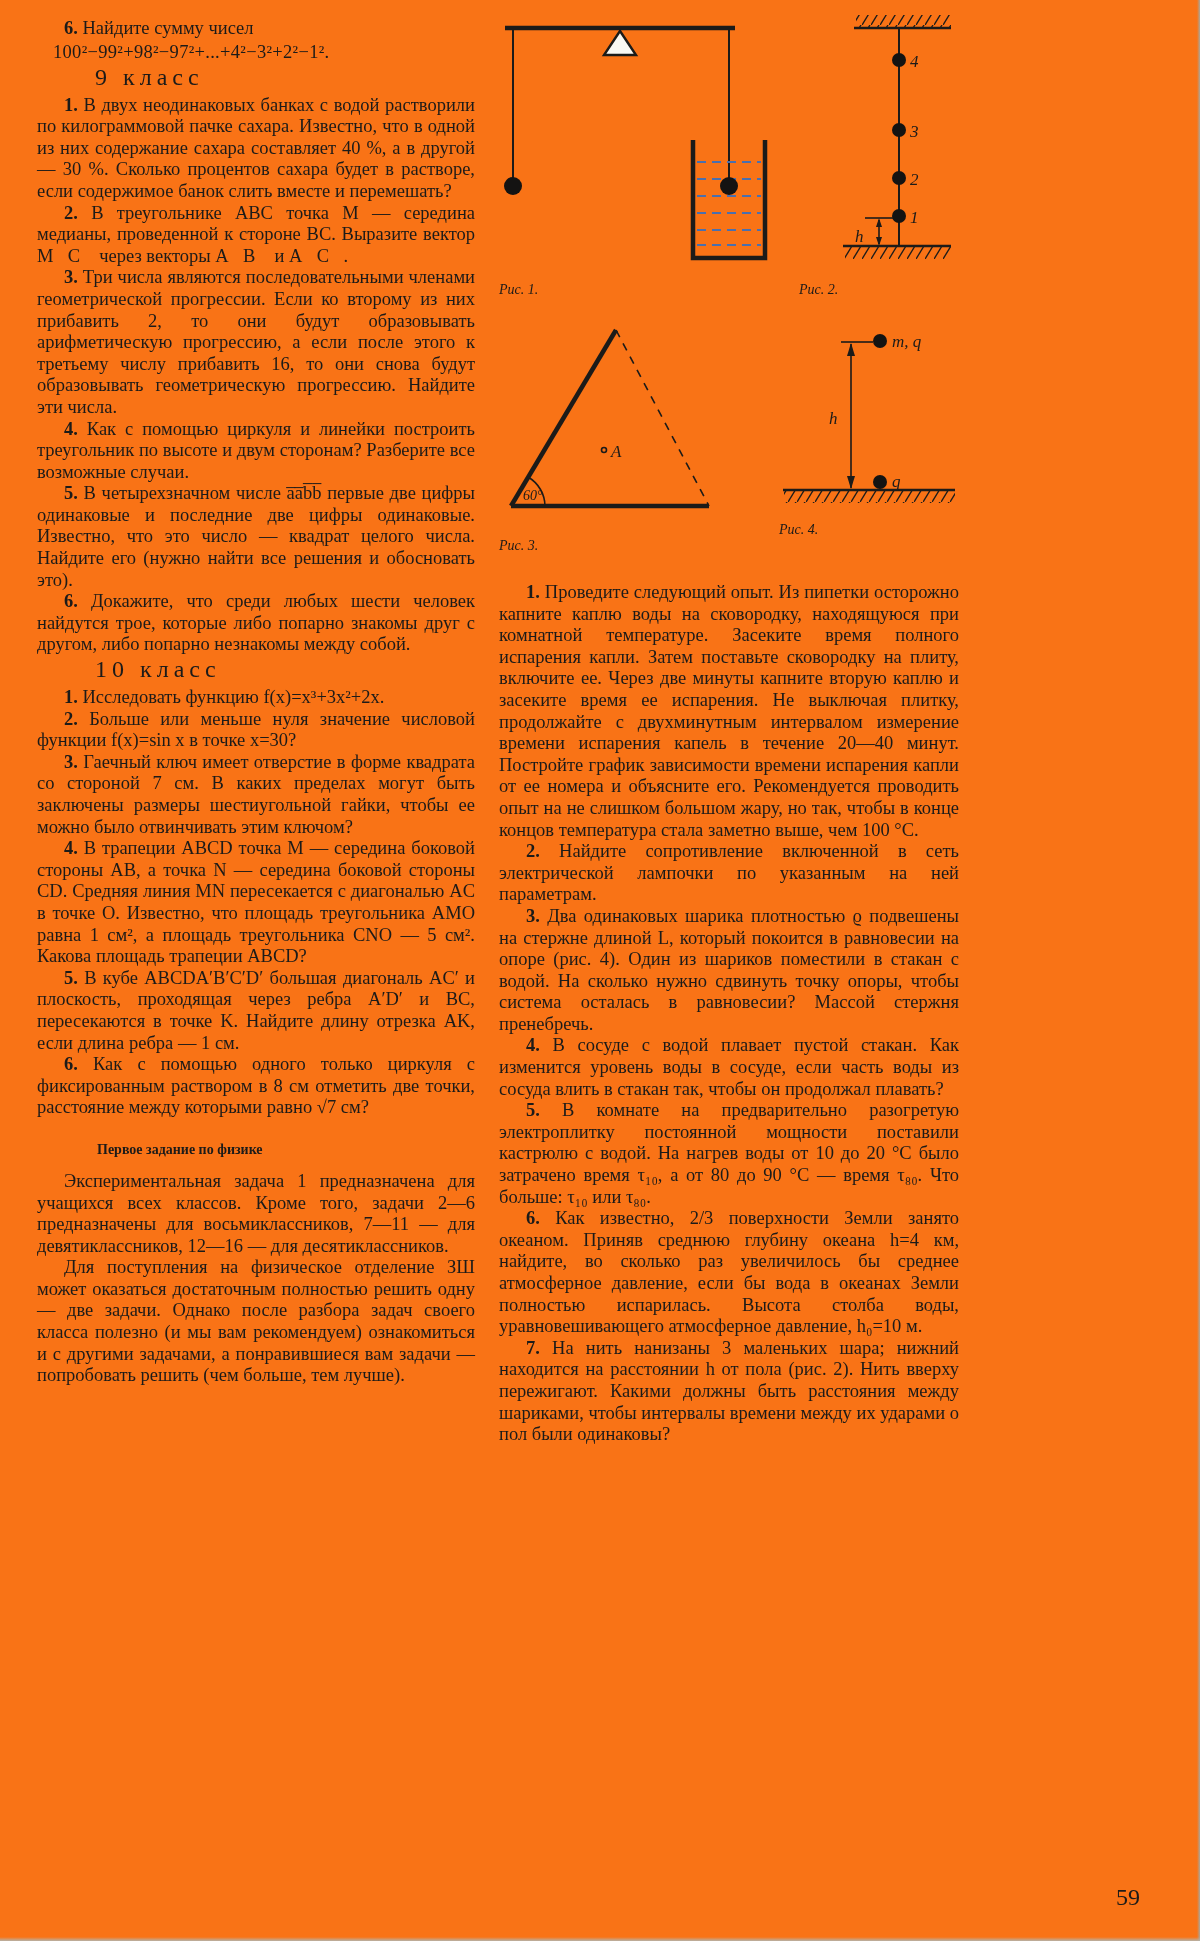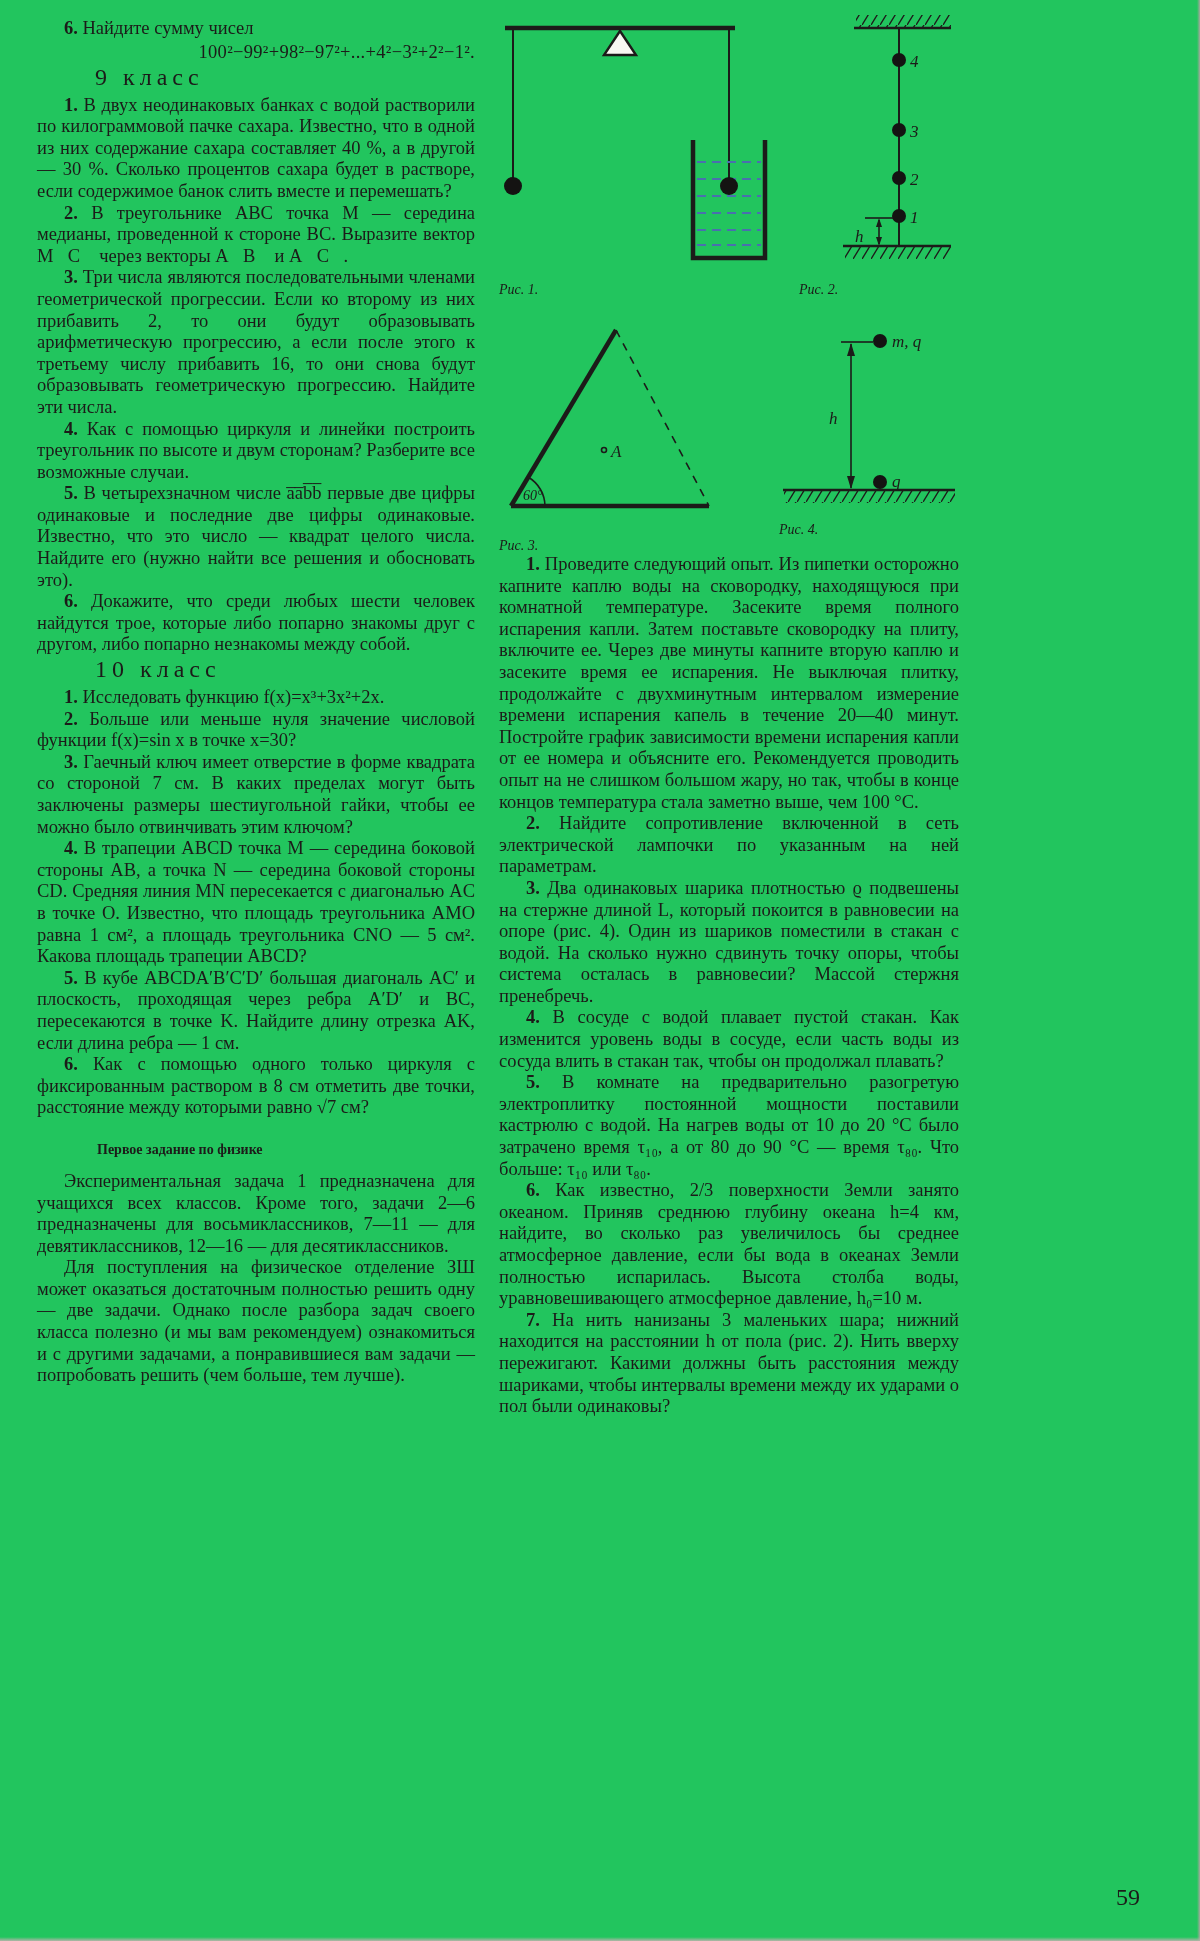--- a/index.html
+++ b/index.html
@@ -1,30 +1,30 @@
 <!DOCTYPE html>
 <html><head>
 <meta charset="utf-8">
 <style>
   html,body{margin:0;padding:0;background:#f9f8f2}
-  .page{position:relative;width:1200px;height:1941px;background:#22c55e;color:#1c1b19;
+  .page{position:relative;width:1200px;height:1941px;background:#f97316;color:#1c1b19;
         font-family:"Liberation Serif","DejaVu Serif",serif;overflow:hidden}
   .col{position:absolute}
   .col-left{left:37px;top:18px;width:438px}
   .col-right{left:499px;top:12px;width:460px}
   p.prob,p.intro{margin:0;font-size:18.5px;line-height:21.6px;text-align:justify;text-indent:27px}
   .pnum{font-weight:bold}
-  .formula{margin:0 0 2px 0;font-size:18.5px;line-height:24px;text-align:right;text-indent:16px;letter-spacing:.3px}
+  .formula{margin:0 0 2px 0;font-size:18.5px;line-height:24px;text-align:left;text-indent:16px;letter-spacing:.3px}
   .grade-heading{font-size:24px;font-weight:400;letter-spacing:5px;margin:2px 0 7px 58px;line-height:22px}
   .physics-heading{font-size:14px;font-weight:700;margin:20px 0 10px 60px;line-height:22px}
   .fig-row{display:flex;justify-content:space-between;align-items:flex-start}
   .fig-row2{margin-top:22px}
   .fig-block{display:flex;flex-direction:column}
   .fig-caption{font-style:italic;font-size:14px;margin-top:18px}
-  .problems{}
+  .problems{margin-top:28px}
   .page-num{position:absolute;right:60px;bottom:30px;font-size:24px;font-weight:normal}
   .scan-edge-right{position:absolute;top:0;right:0;width:3px;height:100%;
         background:linear-gradient(to left,#a8a69d,rgba(168,166,157,0))}
   .scan-edge-bottom{position:absolute;left:0;bottom:0;width:100%;height:4px;
         background:linear-gradient(to top,#b5b3a9,rgba(181,179,169,0))}
   svg .ink{stroke:#1c1b19;fill:none}
   svg .w45{stroke-width:4.5}
   svg .w25{stroke-width:2.5}
   svg .w2{stroke-width:2}
   svg .w16{stroke-width:1.6}

